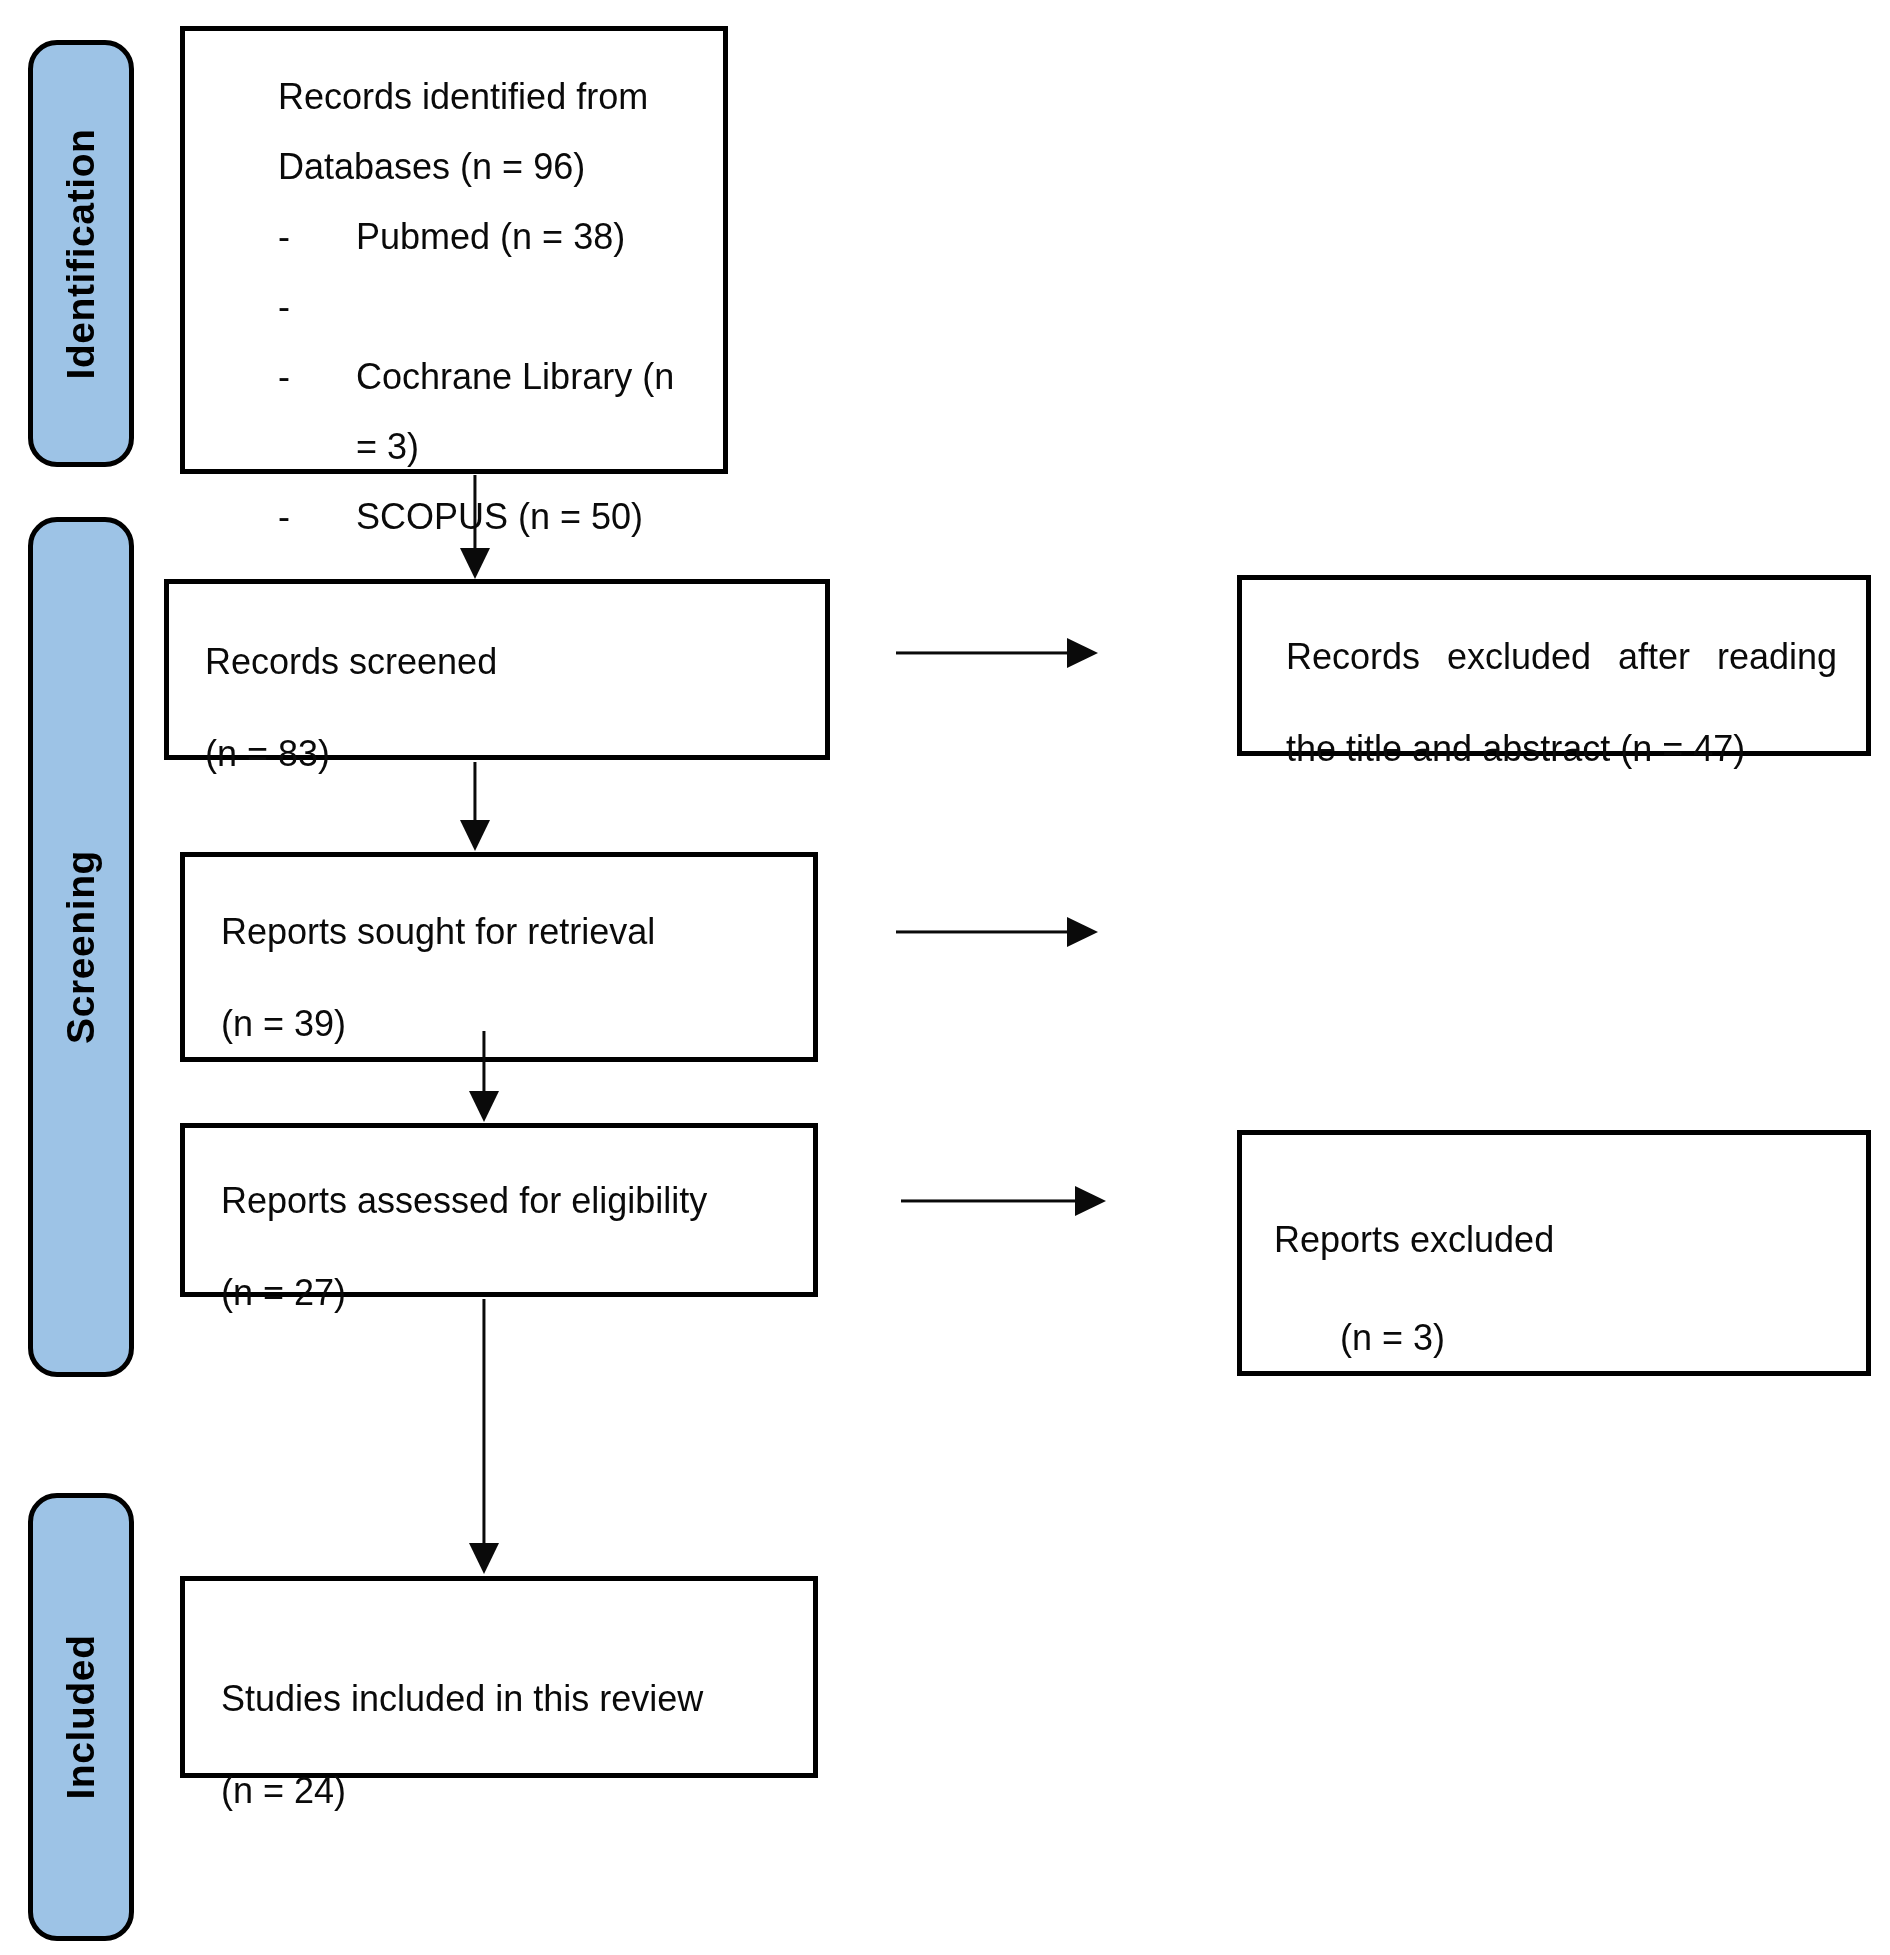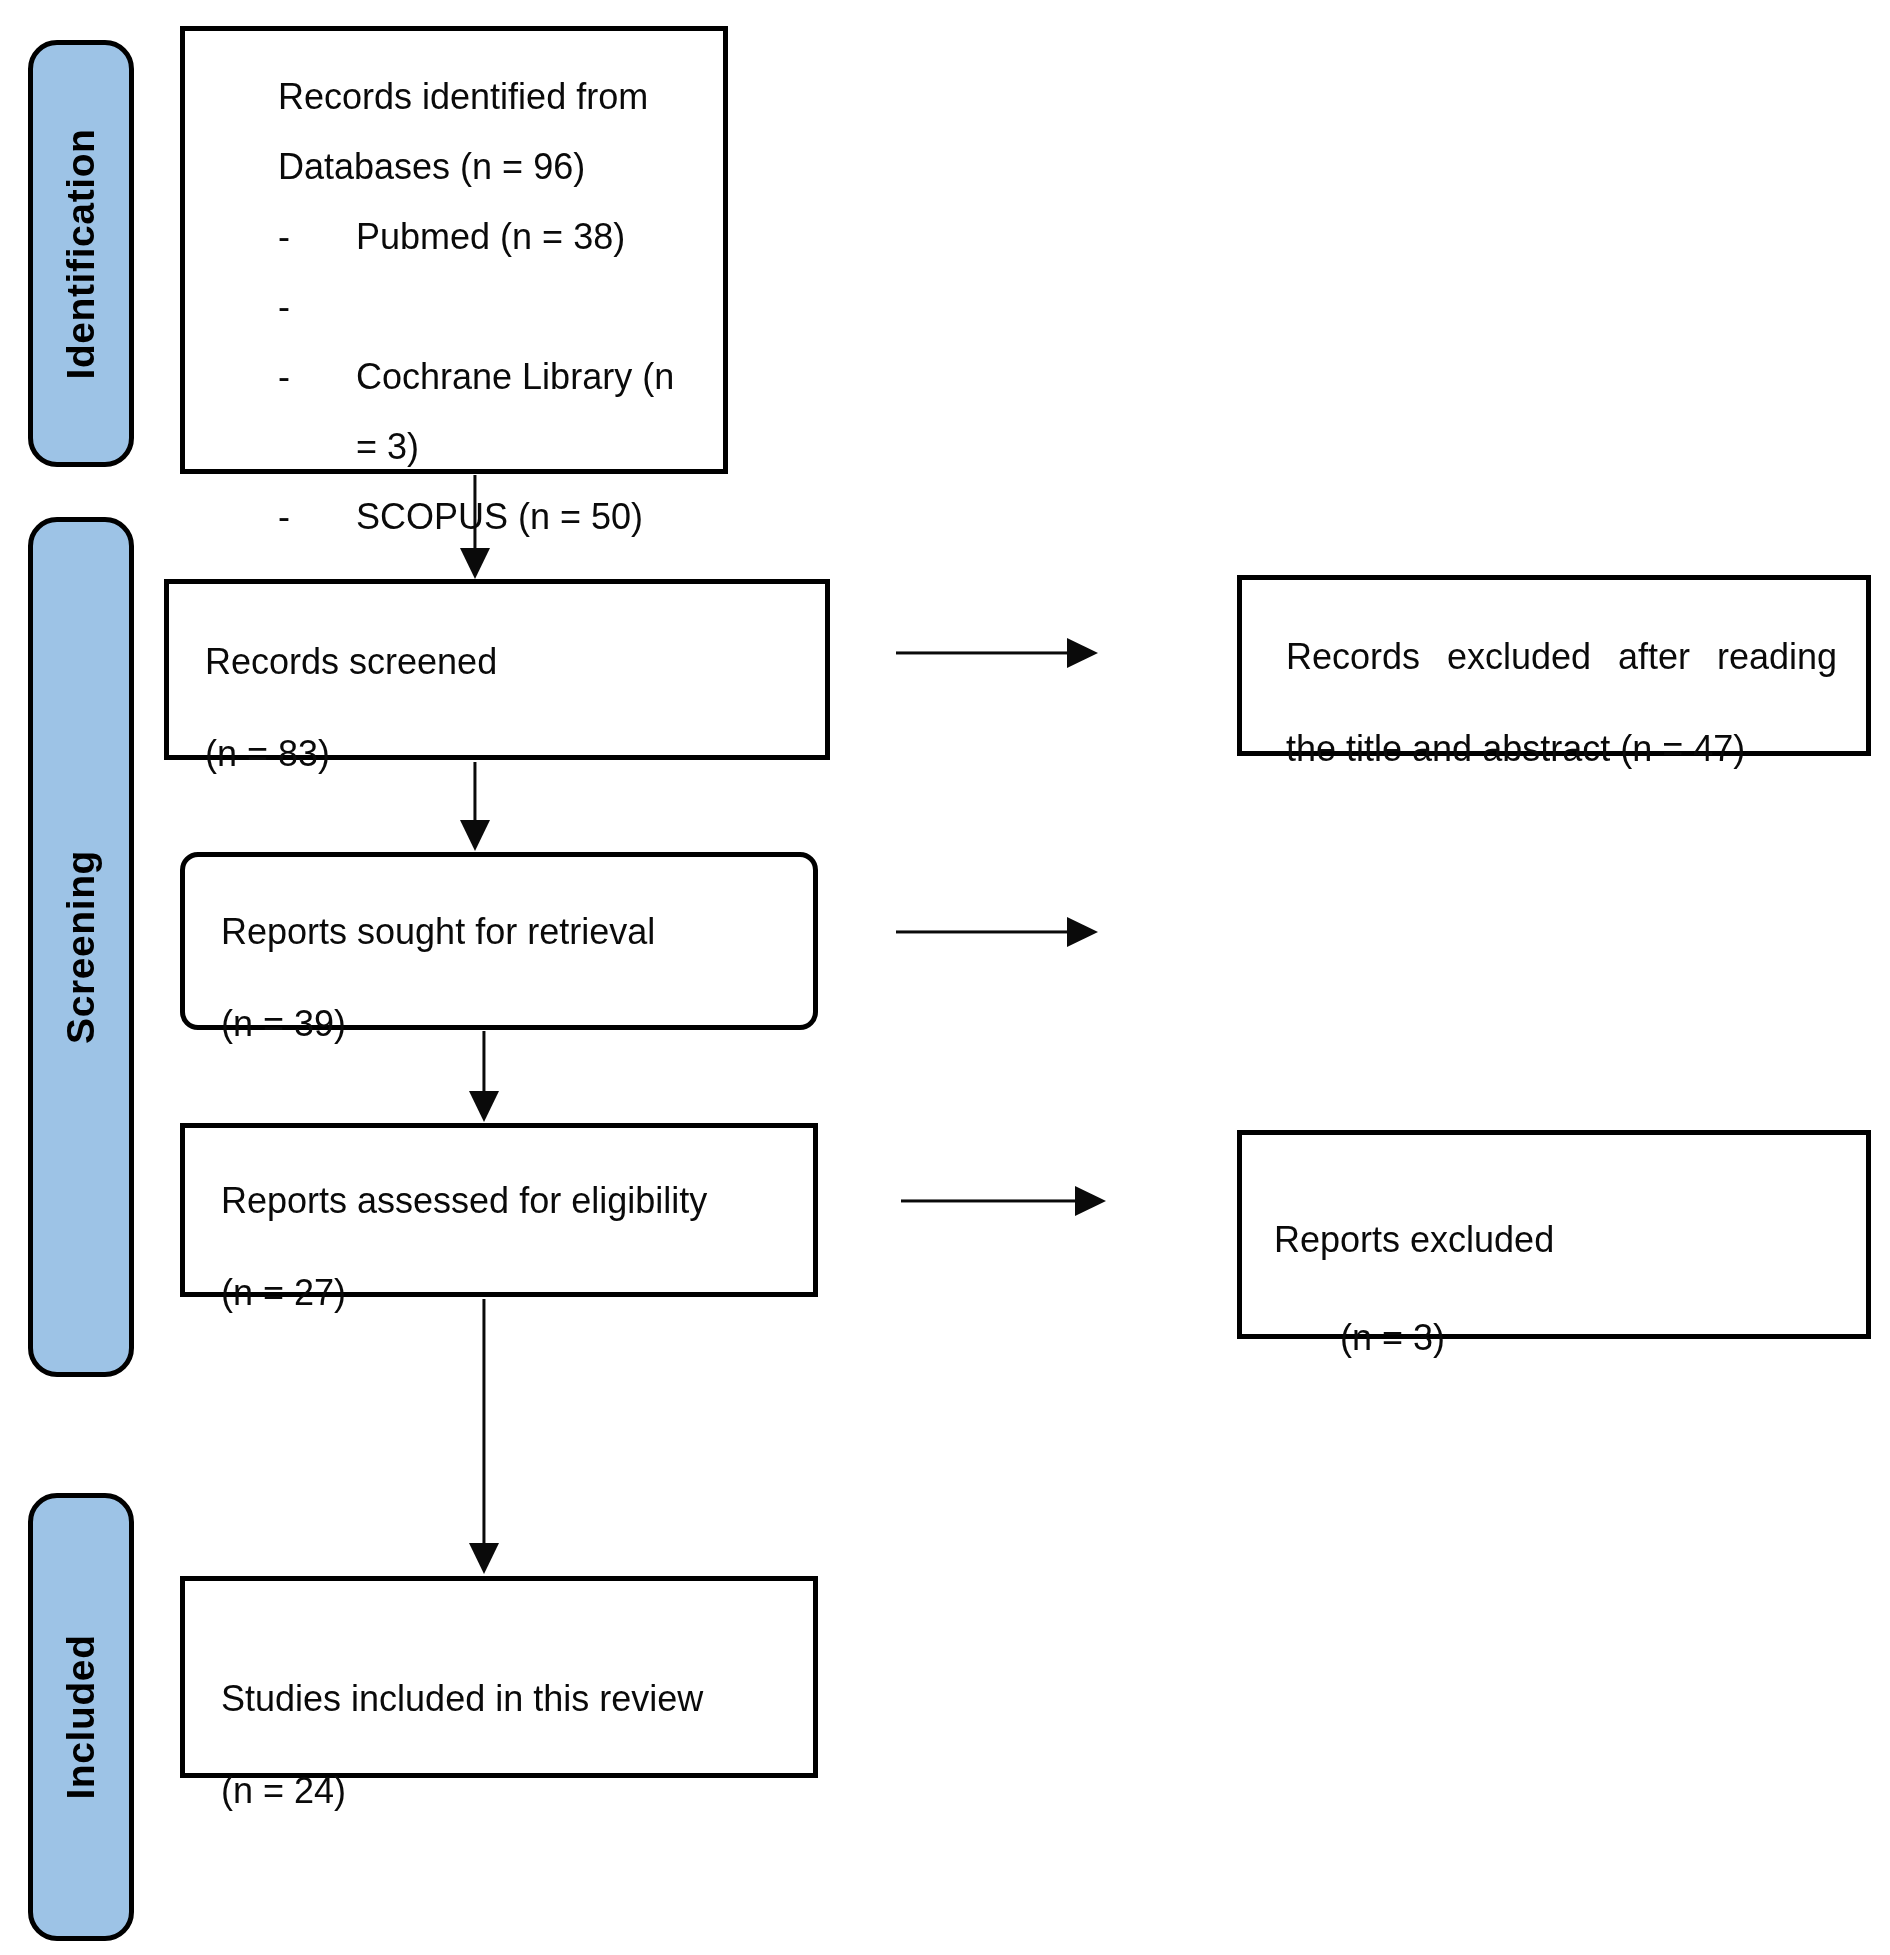--- a/index.html
+++ b/index.html
@@ -55,29 +55,29 @@
 
   .box-identified {
     left: 180px; top: 26px; width: 548px; height: 448px;
     padding: 31px 18.4px 0 93px;
     line-height: 70px;
   }
   .bullet-row { display: flex; }
   .bullet-row .dash { width: 78px; flex: 0 0 78px; }
 
   .box-screened  { left: 164px; top: 579px;  width: 666px; height: 181px; padding: 32px 18.4px 0 36px; }
-  .box-sought    { left: 180px; top: 852px; width: 638px; height: 178px; padding: 29px 2px 0 36px; border-radius: 18px; }
+  .box-sought    { left: 180px; top: 852px; width: 638px; height: 210px; padding: 29px 2px 0 36px; }
   .box-assessed  { left: 180px; top: 1123px; width: 638px; height: 174px; padding: 27px 18.4px 0 36px; }
   .box-included  { left: 180px; top: 1576px; width: 638px; height: 202px; padding: 72px 18.4px 0 36px; }
 
   .box-excluded-title { left: 1237px; top: 575px;  width: 634px; height: 181px; padding: 31px 29px 0 44px; }
   .box-excluded-title .ln { white-space: normal; }
   .box-excluded-title .ln.just { text-align: justify; text-align-last: justify; }
   .box-not-retrieved  { left: 1237px; top: 845px; width: 634px; height: 172px; padding: 28px 18.4px 0 32px; }
-  .box-excluded-rep   { left: 1237px; top: 1130px; width: 634px; height: 209px; padding: 56px 18.4px 0 32px; line-height: 98px; }
+  .box-excluded-rep   { left: 1237px; top: 1130px; width: 634px; height: 246px; padding: 56px 18.4px 0 32px; line-height: 98px; }
   .box-excluded-rep .ln2-indent { padding-left: 66px; }
 
   
   .varrow { position: absolute; width: 32px; }
   .varrow .shaft {
     position: absolute; left: 50%; transform: translateX(-50%);
     top: 0; bottom: 29px; width: 3.1px; background: #0a0a0a;
   }
   .varrow .head {
     position: absolute; bottom: 0; left: 50%; transform: translateX(-50%);

